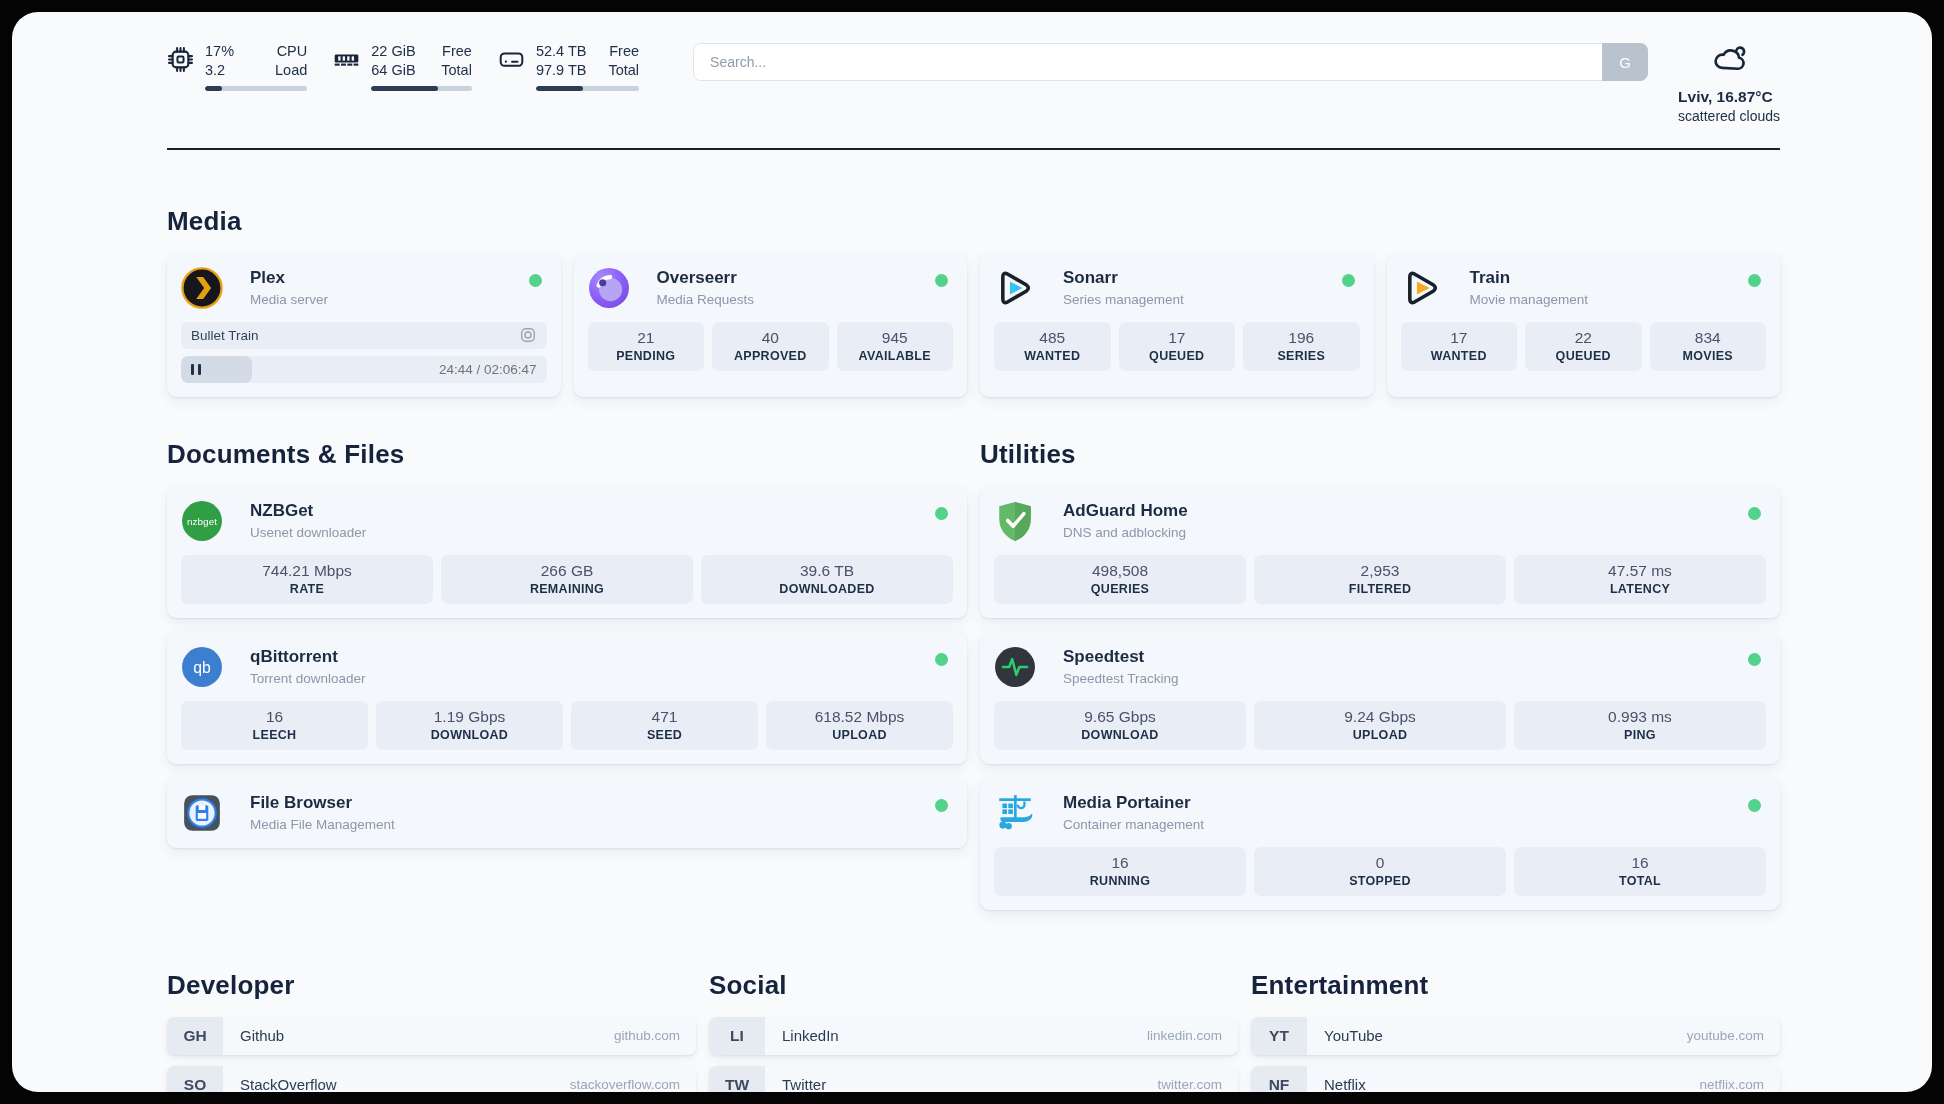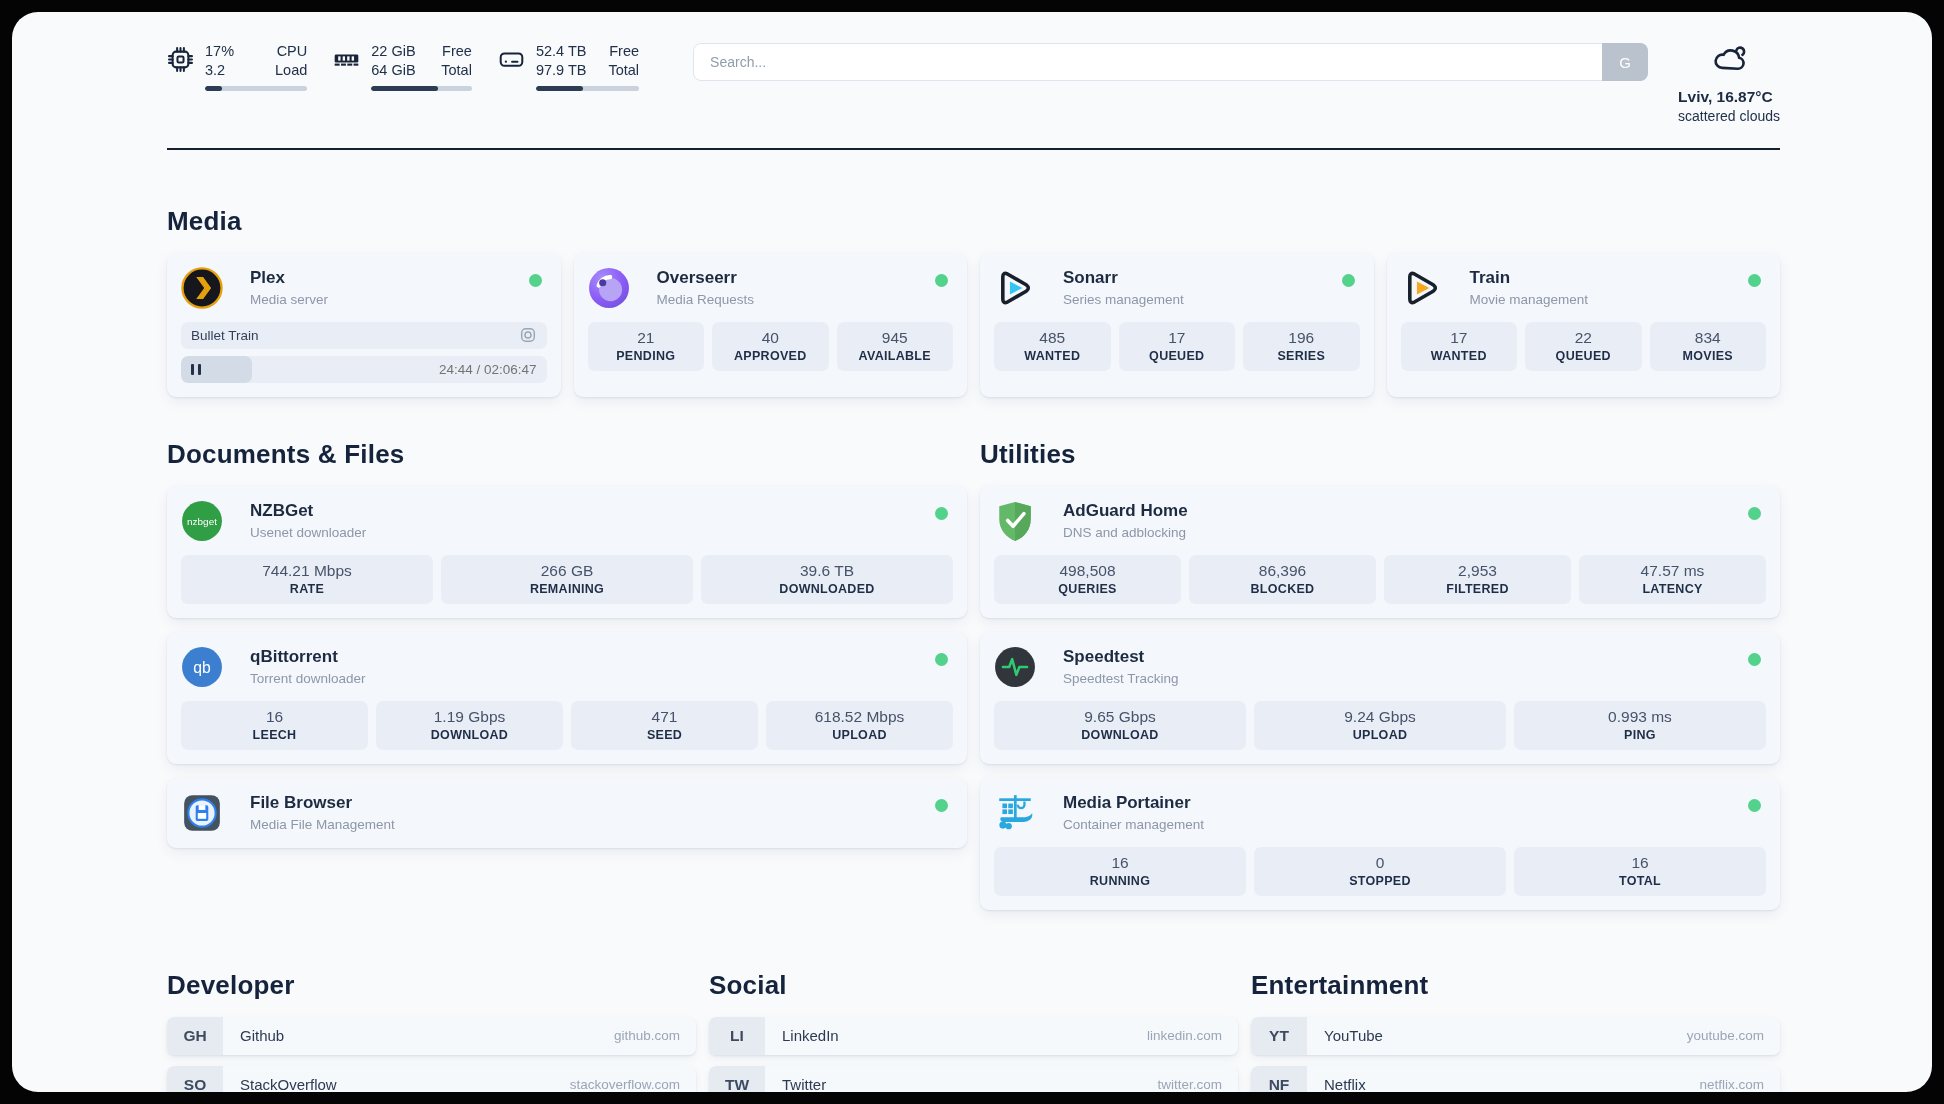--- a/index.html
+++ b/index.html
@@ -403,24 +403,20 @@
               <div class="app-sub">DNS and adblocking</div>
             </div>
             <span class="dot"></span>
           </div>
           <div class="stats">
             <div class="stat">
               <div class="stat-value">498,508</div>
               <div class="stat-label">QUERIES</div>
             </div>
             <div class="stat">
-              <div class="stat-value">86,396</div>
-              <div class="stat-label">BLOCKED</div>
-            </div>
-            <div class="stat">
               <div class="stat-value">2,953</div>
               <div class="stat-label">FILTERED</div>
             </div>
             <div class="stat">
               <div class="stat-value">47.57 ms</div>
               <div class="stat-label">LATENCY</div>
             </div>
           </div>
         </div>
 

